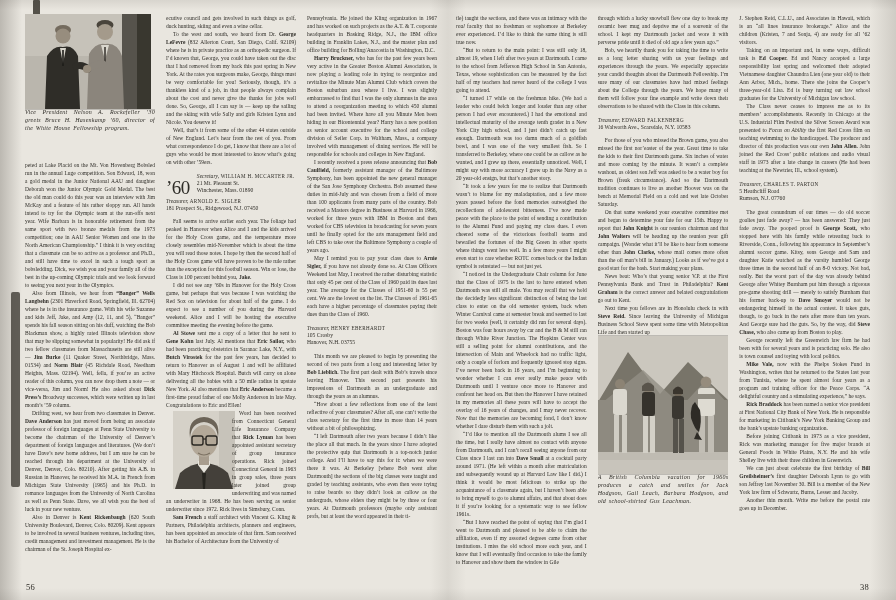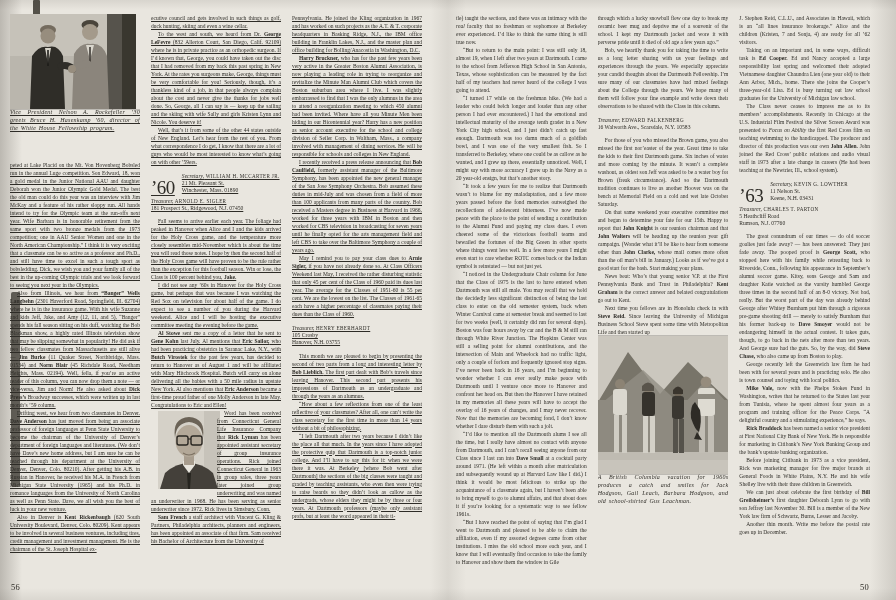--- a/index.html
+++ b/index.html
@@ -9,21 +9,21 @@
     background:
       linear-gradient(90deg, rgba(70,65,58,.28) 0, rgba(70,65,58,0) 22px),
       linear-gradient(90deg, rgba(0,0,0,0) 430px, rgba(90,85,78,.10) 448px, rgba(0,0,0,0) 466px),
       linear-gradient(90deg, rgba(0,0,0,0) 870px, rgba(90,85,78,.18) 896px),
       linear-gradient(180deg, rgba(90,85,78,.12) 0, rgba(0,0,0,0) 10px),
       linear-gradient(0deg, rgba(90,85,78,.10) 0, rgba(0,0,0,0) 12px);}
   .edge-mark-a{position:absolute;left:33px;top:0;width:7px;height:30px;background:#39362f;opacity:.85;border-radius:1px;}
   .edge-mark-b{position:absolute;left:11px;top:292px;width:9px;height:195px;background:#403d36;opacity:.8;
                border-radius:2px;filter:blur(.4px);}
   .page{position:absolute;top:14px;height:578px;}
-  .page-left{left:10px;width:412px;text-decoration:underline;}
+  .page-left{left:25px;width:412px;}
   .page-right{left:456px;width:414px;}
   .cols{display:flex;gap:11px;height:556px;overflow:hidden;}
   .col{flex:1 1 0;min-width:0;overflow:hidden;font-size:5.5px;line-height:8px;text-align:justify;}
   .col p{margin:0;text-indent:7px;}
   .col p.ni{text-indent:0;}
   .col b{font-weight:bold;}
   .page-num{position:absolute;bottom:0;font-size:8.5px;letter-spacing:.3px;}
   .page-left .page-num{left:1px;}
   .page-right .page-num{right:1px;}
   .figure{margin:0 0 4px 0;}
@@ -190,30 +190,26 @@
               </svg>
             </div>
             <p class="photo-caption ni">A British Columbia vacation for 1960s produces a catch and smiles for Jack Hodgson, Gail Leach, Barbara Hodgson, and old school-shirted Gus Leachman.</p>
           </div>
         </div>
         <div class="col">
           <p class="ni">J. Stephen Reid, C.L.U., and Associates in Hawaii, which is an “all lines insurance brokerage.” Alice and the children (Kristen, 7 and Sonja, 4) are ready for all ’62 visitors.</p>
           <p>Taking on an important and, in some ways, difficult task is <b>Ed Cooper.</b> Ed and Nancy accepted a large responsibility last spring and welcomed their adopted Vietnamese daughter Chaundra Lien (one year old) to their Ann Arbor, Mich., home. There she joins the Cooper’s three-year-old Lisa. Ed is busy turning out law school graduates for the University of Michigan law school.</p>
           <p>The Class never ceases to impress me as to its members’ accomplishments. Recently in Chicago at the U.S. Industrial Film Festival the Silver Screen Award was presented to <i>Focus on Ability</i> the first Red Cross film on teaching swimming to the handicapped. The producer and director of this production was our own <b>John Allen.</b> John joined the Red Cross’ public relations and audio visual staff in 1973 after a late change in careers (He had been teaching at the Newtrier, Ill., school system).</p>
           <div class="ch">
-            <div class="ch-top">
-              <span class="ch-year">’63</span>
-              <span class="ch-sec"><span class="ch-label">Secretary,</span><span class="ch-name"> KEVIN G. LOWTHER</span><span class="ch-addr">11 Nelson St.</span><span class="ch-addr">Keene, N.H. 03431</span></span>
-            </div>
             <div class="ch-treas"><span class="ch-label">Treasurer,</span><span class="ch-name"> CHARLES T. PARTON</span><span class="ch-addr">5 Heathcliff Road</span><span class="ch-addr">Rumson, N.J. 07760</span></div>
           </div>
           <p>The great conundrum of our times — do old soccer goalies just fade away? — has been answered: They just fade away. The pooped proof is <b>George Scott,</b> who stopped here with his family while retreating back to Riverside, Conn., following his appearance in September’s alumni soccer game. Kitsy, sons George and Sam and daughter Katie watched as the varsity humbled George three times in the second half of an 8-0 victory. Not bad, really. But the worst part of the day was already behind George after Whitey Burnham put him through a rigorous pre-game shooting drill — merely to satisfy Burnham that his former back-up to <b>Dave Smoyer</b> would not be endangering himself in the actual contest. It takes guts, though, to go back in the nets after more than ten years. And George sure had the guts. So, by the way, did <b>Steve Chase,</b> who also came up from Boston to play.</p>
           <p>George recently left the Greenwich law firm he had been with for several years and is practicing solo. He also is town counsel and toying with local politics.</p>
           <p><b>Mike Vale,</b> now with the Phelps Stokes Fund in Washington, writes that he returned to the States last year from Tunisia, where he spent almost four years as a program and training officer for the Peace Corps. “A delightful country and a stimulating experience,” he says.</p>
           <p><b>Rick Braddock</b> has been named a senior vice president at First National City Bank of New York. He is responsible for marketing in Citibank’s New York Banking Group and the bank’s upstate banking organization.</p>
           <p>Before joining Citibank in 1973 as a vice president, Rick was marketing manager for five major brands at General Foods in White Plains, N.Y. He and his wife Shelley live with their three children in Greenwich.</p>
           <p>We can just about celebrate the first birthday of <b>Bill Greilsheimer’s</b> first daughter Deborah Lynn to go with son Jeffrey last November 30. Bill is a member of the New York law firm of Schwartz, Burns, Lesser and Jacoby.</p>
           <p>Another thin month. Write me before the postal rate goes up in December.</p>
         </div>
       </div>
-    <div class="page-num">50</div>
+    <div class="page-num">38</div>
   </div>
 </div>
 
 </body></html>

